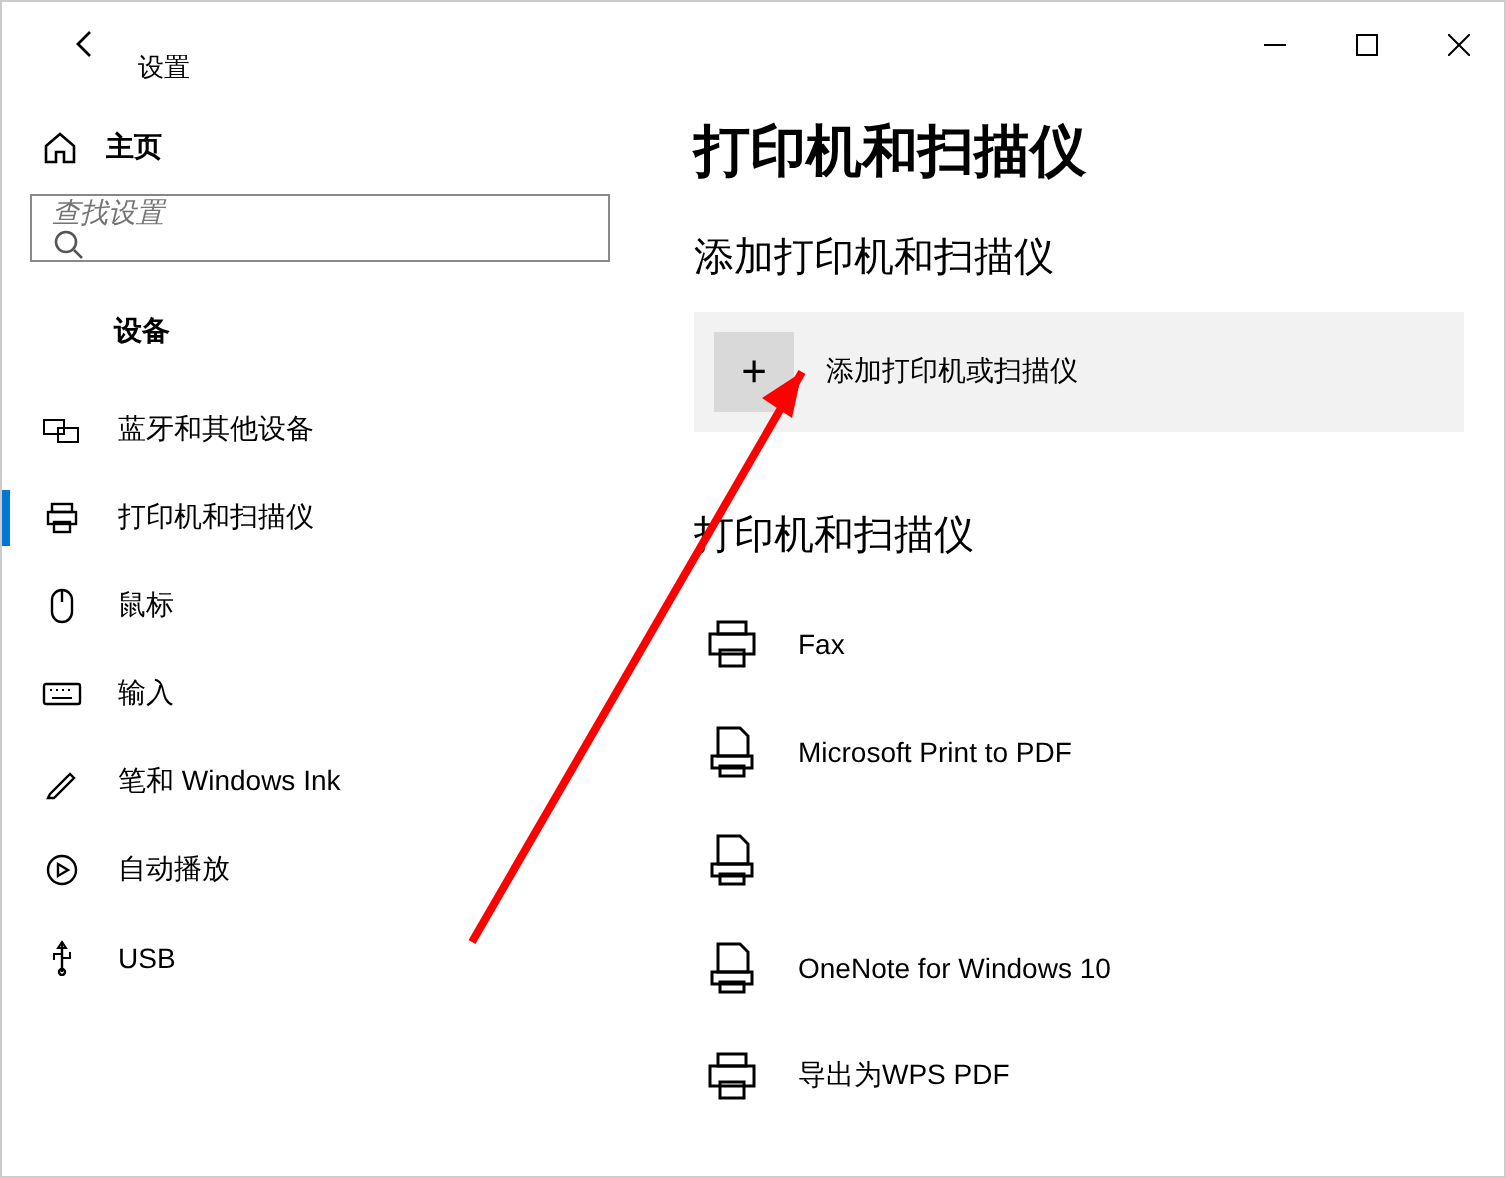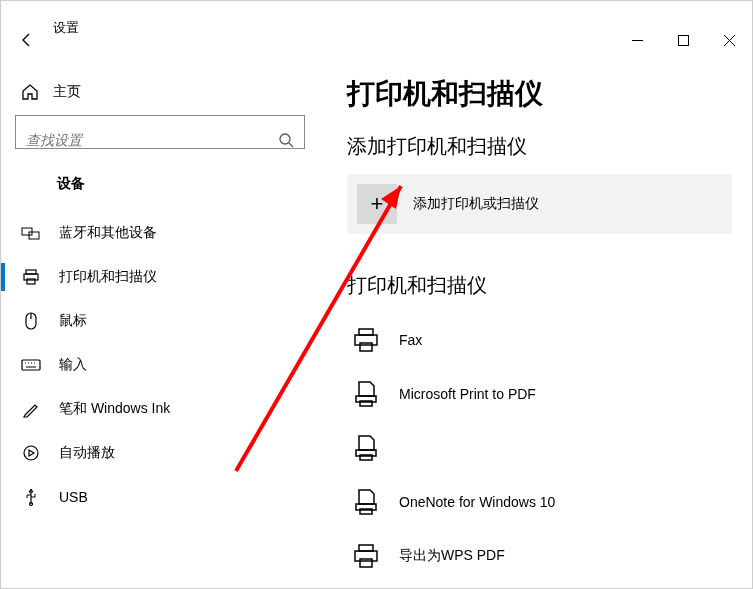--- a/index.html
+++ b/index.html
@@ -8,23 +8,22 @@
     background: #fff;
     width: 753px;
     height: 589px;
     overflow: hidden;
     position: relative;
     border: 1px solid #ccc;
   }
   .titlebar {
     height: 42px;
     display: flex;
-    align-items: flex-start;
-    padding-left: 4px;
-    margin-top: 18px;
+    align-items: flex-end;
+    padding-left: 20px;
   }
   .back-btn {
     width: 44px; height: 42px;
     display:flex; align-items:center; justify-content:center;
     font-size: 14px;
     color:#000;
   }
   .title-text {
     font-size: 13px;
     margin-left: 4px;
@@ -43,30 +42,32 @@
     display:flex;
     height: calc(100% - 42px);
   }
   .sidebar {
     width: 318px;
     padding: 16px 14px 0 14px;
   }
   .home-row {
     display:flex; align-items:flex-start; gap:14px;
     padding: 6px 6px 14px 6px;
+    font-weight: bold;
   }
   .home-icon { width:18px; height:18px; }
   .home-label { font-size:14px; }
   .search-box {
     border:1px solid #888;
     height:34px;
-    display:flex; align-items:flex-end;
+    display:flex; align-items:flex-start;
     padding:0 10px;
     margin-bottom:22px;
     background:#fff;
+    flex-direction:column;
   }
   .search-input {
     flex:1; border:none; outline:none; font-size:14px;
     background:transparent;
     font-style: italic;
     color:#555;
   }
   .search-icon { width:16px; height:16px; color:#555; }
   .section-label {
     font-size:14px; font-weight:600;

